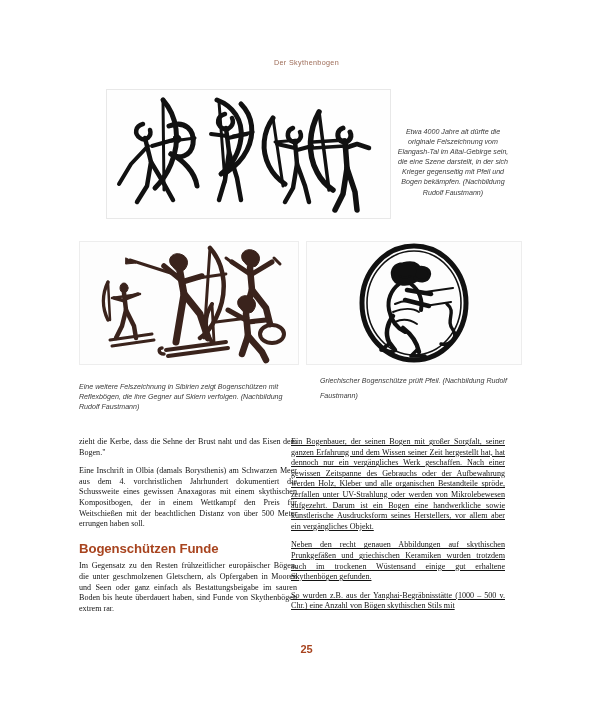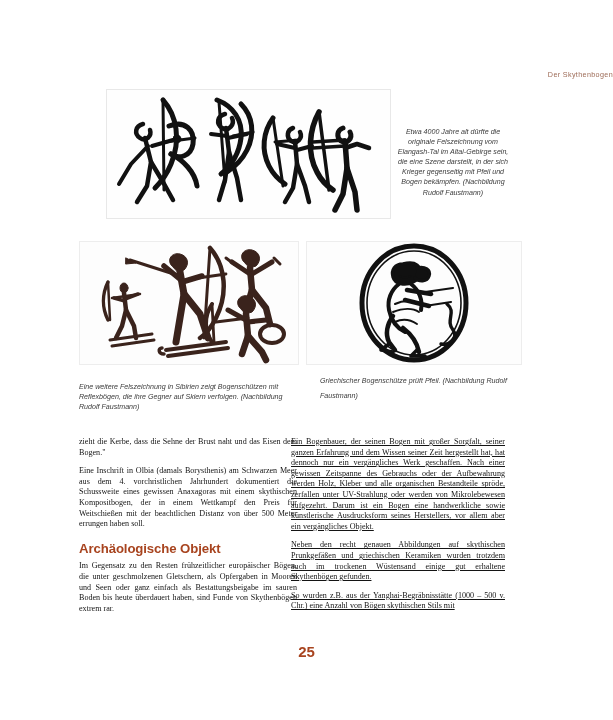--- a/index.html
+++ b/index.html
@@ -21,23 +21,23 @@
     left: 0; top: 0;
     width: 613px;
     height: 720px;
     background: #ffffff;
   }
 
   
   .running-head {
     position: absolute;
     left: 0;
-    top: 70px;
+    top: 58px;
     width: 613px;
-    text-align: right;
+    text-align: center;
     font-family: "Liberation Sans", sans-serif;
     font-size: 7.2px;
     letter-spacing: 0.35px;
     color: #9d6b57;
   }
 
   
   .fig1 {
     position: absolute;
     left: 106px;
@@ -143,21 +143,21 @@
   }
 
   
   .folio {
     position: absolute;
     left: 0;
     top: 643px;
     width: 613px;
     text-align: center;
     font-family: "Liberation Sans", sans-serif;
-    font-size: 15px;
+    font-size: 11px;
     font-weight: bold;
     color: #a8441f;
   }
 </style>
 </head>
 <body>
 
 <div class="page">
 
   <div class="running-head">Der Skythenbogen</div>
@@ -313,21 +313,21 @@
     </svg>
   </div>
 
   <div class="caption-fig2">Eine weitere Felszeichnung in Sibirien zeigt Bogenschützen mit Reflexbögen, die ihre Gegner auf Skiern verfolgen. (Nachbildung Rudolf Faustmann)</div>
 
   <div class="caption-fig3">Griechischer Bogenschütze prüft Pfeil. (Nachbildung Rudolf Faustmann)</div>
 
   <div class="col col-left">
     <p>zieht die Kerbe, dass die Sehne der Brust naht und das Eisen dem Bogen."</p>
     <p>Eine Inschrift in Olbia (damals Borysthenis) am Schwarzen Meer aus dem 4. vorchristlichen Jahrhundert dokumentiert die Schussweite eines gewissen Anaxagoras mit einem skythischen Kompositbogen, der in einem Wettkampf den Preis für Weitschießen mit der beachtlichen Distanz von über 500 Meter errungen haben soll.</p>
-    <h2 class="section-heading">Archäologische Objekt</h2>
+    <h2 class="section-heading">Bogenschützen Funde</h2>
     <p>Im Gegensatz zu den Resten frühzeitlicher europäischer Bögen, die unter geschmolzenen Gletschern, als Opfergaben in Mooren und Seen oder ganz einfach als Bestattungsbeigabe im sauren Boden bis heute überdauert haben, sind Funde von Skythenbögen extrem rar.</p>
   </div>
 
   <div class="col col-right">
     <p>Ein Bogenbauer, der seinen Bogen mit großer Sorgfalt, seiner ganzen Erfahrung und dem Wissen seiner Zeit hergestellt hat, hat dennoch nur ein vergängliches Werk geschaffen. Nach einer gewissen Zeitspanne des Gebrauchs oder der Aufbewahrung werden Holz, Kleber und alle organischen Bestandteile spröde, zerfallen unter UV-Strahlung oder werden von Mikrolebewesen aufgezehrt. Darum ist ein Bogen eine handwerkliche sowie künstlerische Ausdrucksform seines Herstellers, vor allem aber ein vergängliches Objekt.</p>
     <p>Neben den recht genauen Abbildungen auf skythischen Prunkgefäßen und griechischen Keramiken wurden trotzdem auch im trockenen Wüstensand einige gut erhaltene Skythenbögen gefunden.</p>
     <p>So wurden z.B. aus der Yanghai-Begräbnisstätte (1000 – 500 v. Chr.) eine Anzahl von Bögen skythischen Stils mit</p>
   </div>
 
   <div class="folio">25</div>

